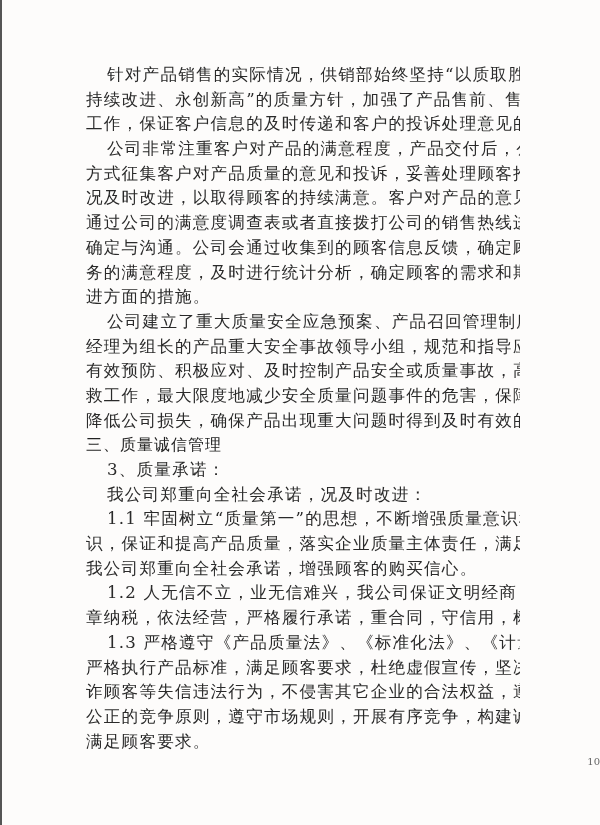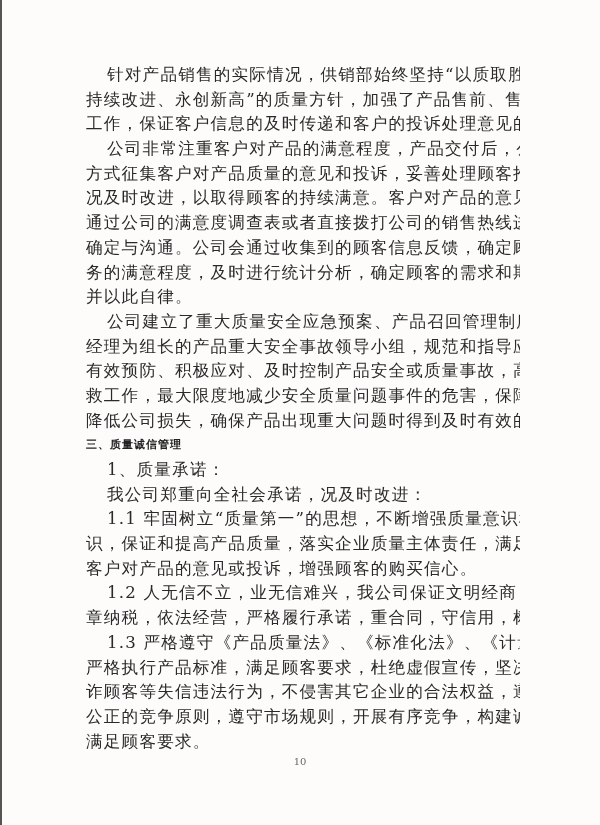--- a/index.html
+++ b/index.html
@@ -9,60 +9,60 @@
   }
   .edge { position: absolute; left: 0; top: 0; width: 2px; height: 825px; background: #555; }
   .page { position: absolute; left: 86px; top: 63px; width: 434px; }
   .line {
     height: 24.7px; line-height: 24.7px; font-size: 16.6px; white-space: nowrap;
     letter-spacing: 1.2px; text-align: justify; text-align-last: justify; overflow: hidden;
   }
   .line.last { text-align-last: left; }
   .line.indent { padding-left: 21px; }
   .line.heading {
-    font-family: "DejaVu Sans", "Liberation Sans", sans-serif; font-weight: bold;
-    font-size: 11px; letter-spacing: 1px; text-align-last: left; color: #222;
+    font-family: "DejaVu Sans", "Liberation Sans", sans-serif; font-weight: normal;
+    font-size: 16px; letter-spacing: 1px; text-align-last: left; color: #222;
   }
   .pageno {
-    position: absolute; left: 0; width: 600px; top: 756px; text-align: center;
+    position: absolute; left: 0; width: 600px; top: 756px; text-align: right;
     font-size: 10px; color: #666;
   }
 </style>
 </head>
 <body>
 
 <div class="edge"></div>
 
 <div class="page">
 
   <div class="line indent">针对产品销售的实际情况，供销部始终坚持“以质取胜，顾客第一、</div>
   <div class="line">持续改进、永创新高”的质量方针，加强了产品售前、售中、售后服务</div>
   <div class="line last">工作，保证客户信息的及时传递和客户的投诉处理意见的及时反馈。</div>
 
   <div class="line indent">公司非常注重客户对产品的满意程度，产品交付后，公司会通过各种</div>
   <div class="line">方式征集客户对产品质量的意见和投诉，妥善处理顾客抱怨，并根据情</div>
   <div class="line">况及时改进，以取得顾客的持续满意。客户对产品的意见或投诉，可以</div>
   <div class="line">通过公司的满意度调查表或者直接拨打公司的销售热线进行相关事宜的</div>
   <div class="line">确定与沟通。公司会通过收集到的顾客信息反馈，确定顾客对产品及服</div>
   <div class="line">务的满意程度，及时进行统计分析，确定顾客的需求和期望以及公司改</div>
-  <div class="line last">并以此自律。</div>
+  <div class="line last">进方面的措施。</div>
 
   <div class="line indent">公司建立了重大质量安全应急预案、产品召回管理制度，成立了以总</div>
   <div class="line">经理为组长的产品重大安全事故领导小组，规范和指导应急处理工作，</div>
   <div class="line">有效预防、积极应对、及时控制产品安全或质量事故，高效组织应急补</div>
   <div class="line">救工作，最大限度地减少安全质量问题事件的危害，保障消费者的权益，</div>
   <div class="line last">降低公司损失，确保产品出现重大问题时得到及时有效的处理。</div>
 
   <div class="line heading">三、质量诚信管理</div>
-  <div class="line indent last">1、质量承诺：</div>
+  <div class="line indent last">3、质量承诺：</div>
   <div class="line indent last">我公司郑重向全社会承诺，况及时改进：</div>
 
   <div class="line indent">1.1 牢固树立“质量第一”的思想，不断增强质量意识和社会责任意</div>
   <div class="line">识，保证和提高产品质量，落实企业质量主体责任，满足顾客对高质量</div>
-  <div class="line last">客户对产品的意见或投诉，增强顾客的购买信心。</div>
+  <div class="line last">我公司郑重向全社会承诺，增强顾客的购买信心。</div>
 
   <div class="line indent">1.2 人无信不立，业无信难兴，我公司保证文明经商，诚信为本，按</div>
   <div class="line last">章纳税，依法经营，严格履行承诺，重合同，守信用，树立诚信品牌。</div>
 
   <div class="line indent">1.3 严格遵守《产品质量法》、《标准化法》、《计量法》等法律法规，</div>
   <div class="line">严格执行产品标准，满足顾客要求，杜绝虚假宣传，坚决抵制伪劣、欺</div>
   <div class="line">诈顾客等失信违法行为，不侵害其它企业的合法权益，遵循公平、公开、</div>
   <div class="line">公正的竞争原则，遵守市场规则，开展有序竞争，构建诚信经营、公平</div>
   <div class="line last">满足顾客要求。</div>
 </div>

